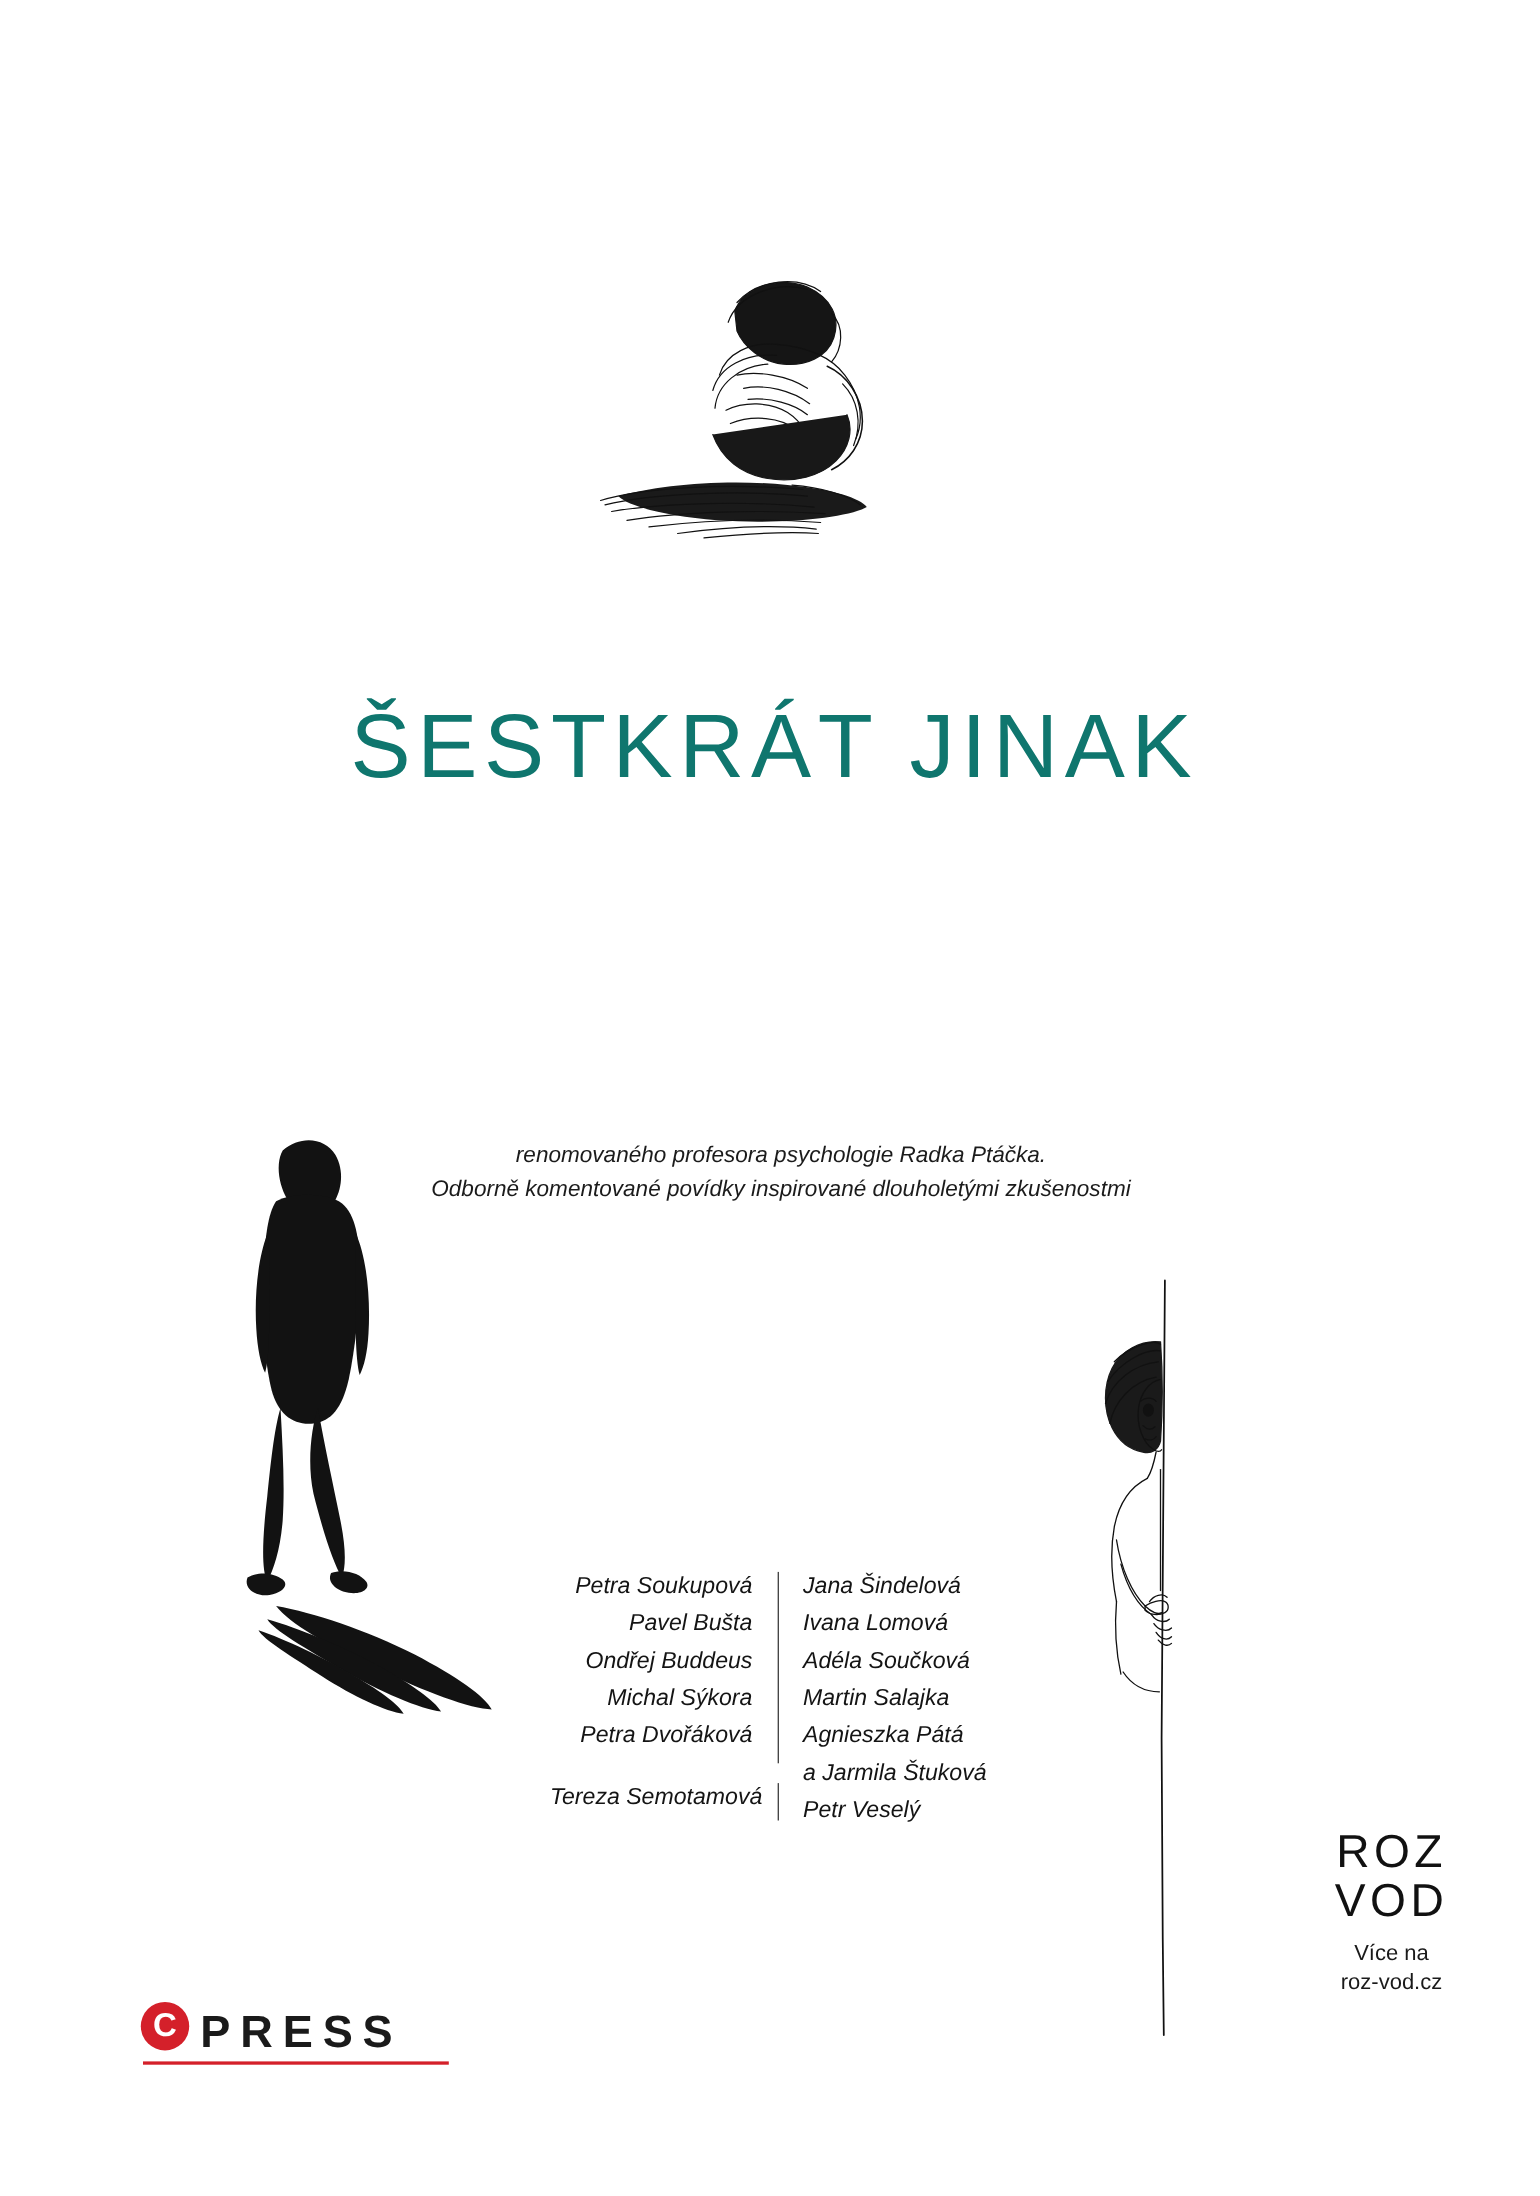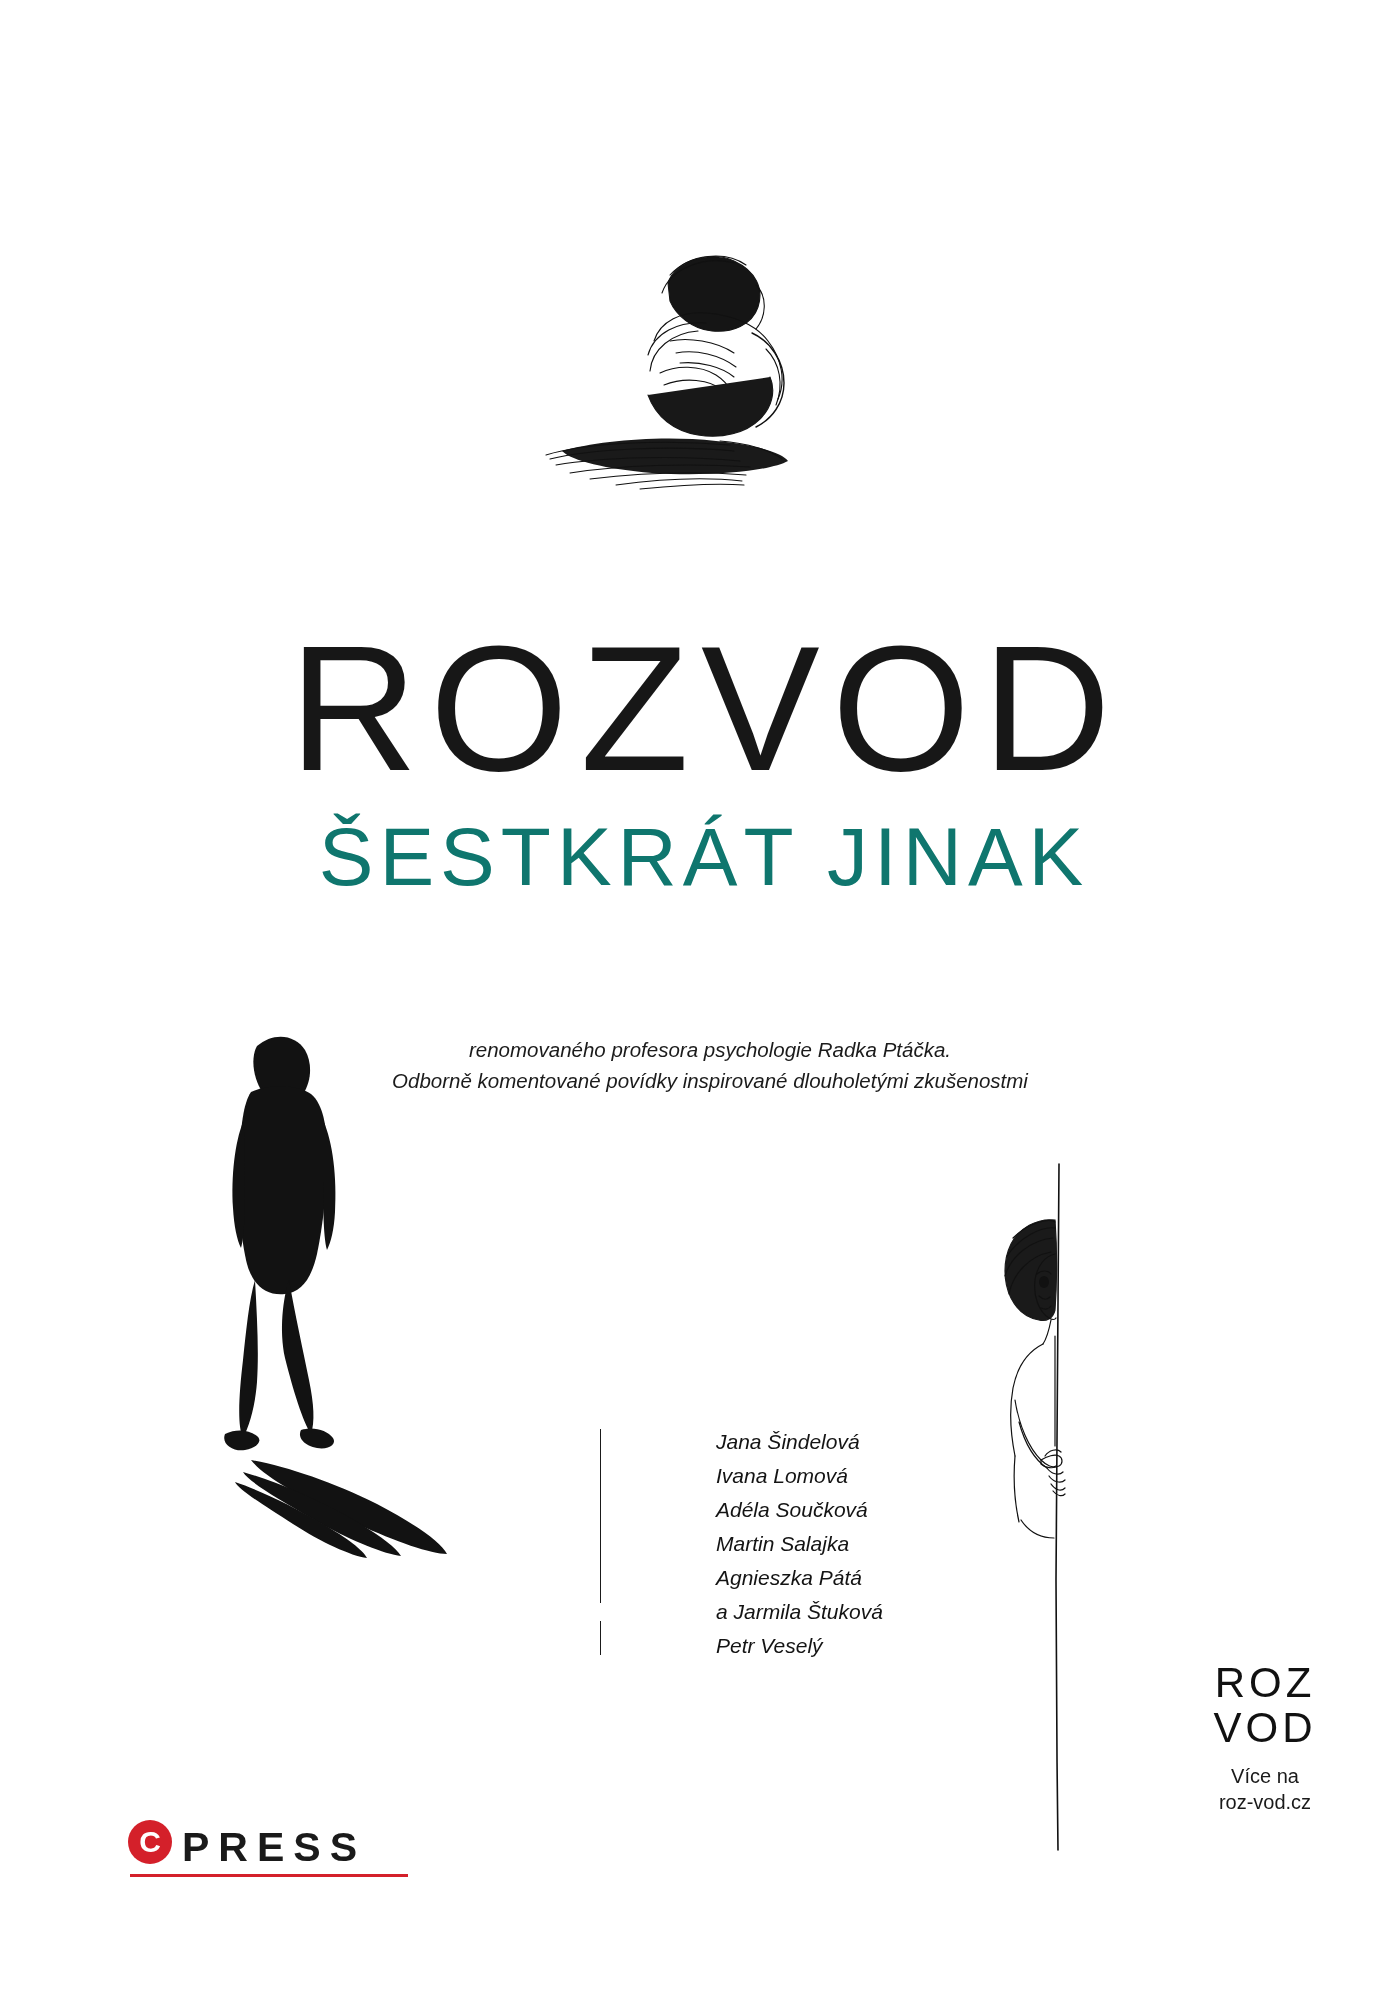--- a/index.html
+++ b/index.html
@@ -228,21 +228,20 @@
       <path d="M70 234 C120 228 178 226 226 230"></path>
       <path d="M96 240 C140 234 186 232 222 236"></path>
       <path d="M120 244 C160 240 198 238 224 240"></path>
       <path d="M26 210 C64 198 142 194 210 200"></path>
       <path d="M200 196 C228 198 252 206 262 214"></path>
     </g>
   </svg>
 </div>
 
 <div class="title-block">
-  <h1 class="main-title">ROZVOD</h1>
   <h2 class="sub-title">ŠESTKRÁT JINAK</h2>
 </div>
 
 <div class="description">
   <p>renomovaného profesora psychologie Radka Ptáčka.</p>
   <p>Odborně komentované povídky inspirované dlouholetými zkušenostmi</p>
 </div>
 
 <div class="walker">
   <svg viewBox="0 0 330 580" width="330" height="580" xmlns="http://www.w3.org/2000/svg">
@@ -309,20 +308,28 @@
       <path d="M98 331 C102 336 107 337 110 334"></path>
 
       <path d="M60 296 C58 320 60 344 64 362"></path>
       <path d="M66 360 C74 372 86 378 99 378"></path>
     </g>
   </svg>
 </div>
 
 <div class="contributors">
   <div class="contrib-grid">
+    <div class="col-left">
+      <div class="name-row">Petra Soukupová</div>
+      <div class="name-row">Pavel Bušta</div>
+      <div class="name-row">Ondřej Buddeus</div>
+      <div class="name-row">Michal Sýkora</div>
+      <div class="name-row">Petra Dvořáková</div>
+      <div class="name-row contrib-last">Tereza Semotamová</div>
+    </div>
     <div class="divider-col">
       <div class="divider-line" style="height:174px;"></div>
       <div class="divider-line" style="top:196px;height:34px;"></div>
     </div>
     <div class="col-right">
       <div class="name-row">Jana Šindelová</div>
       <div class="name-row">Ivana Lomová</div>
       <div class="name-row">Adéla Součková</div>
       <div class="name-row">Martin Salajka</div>
       <div class="name-row">Agnieszka Pátá</div>

